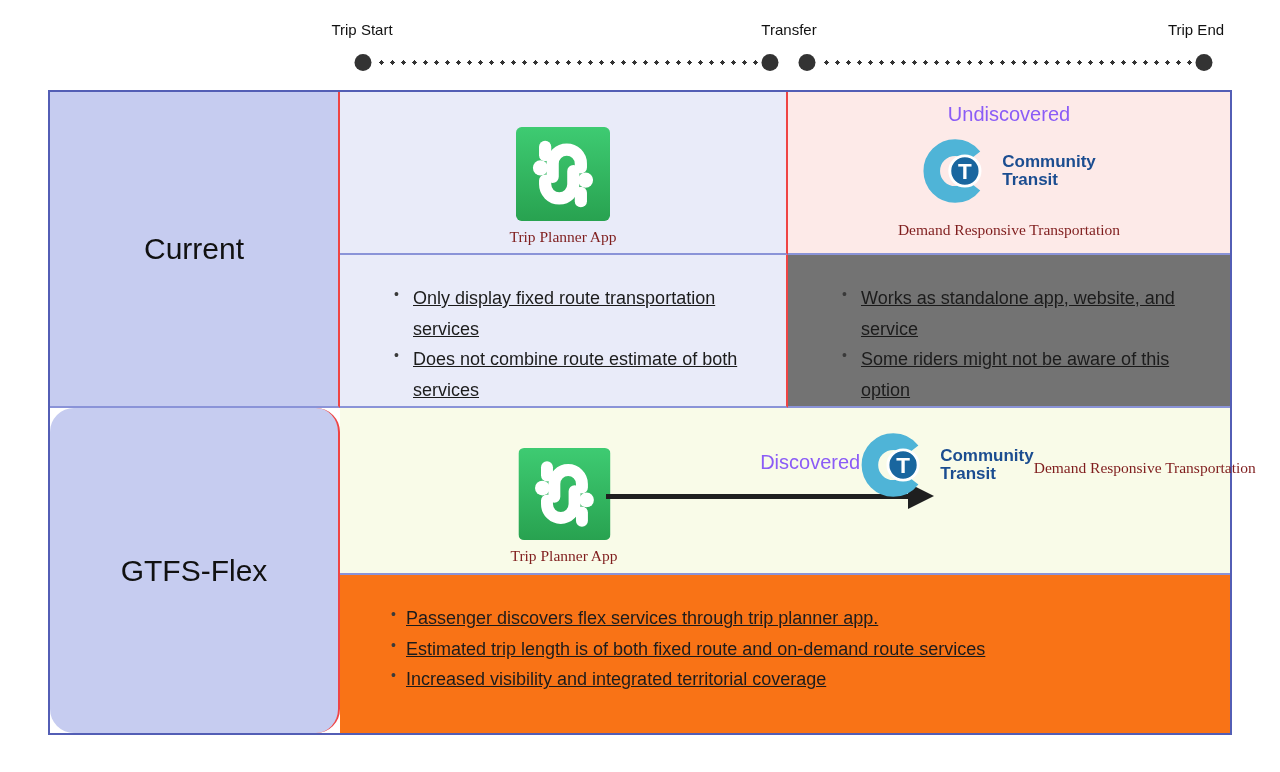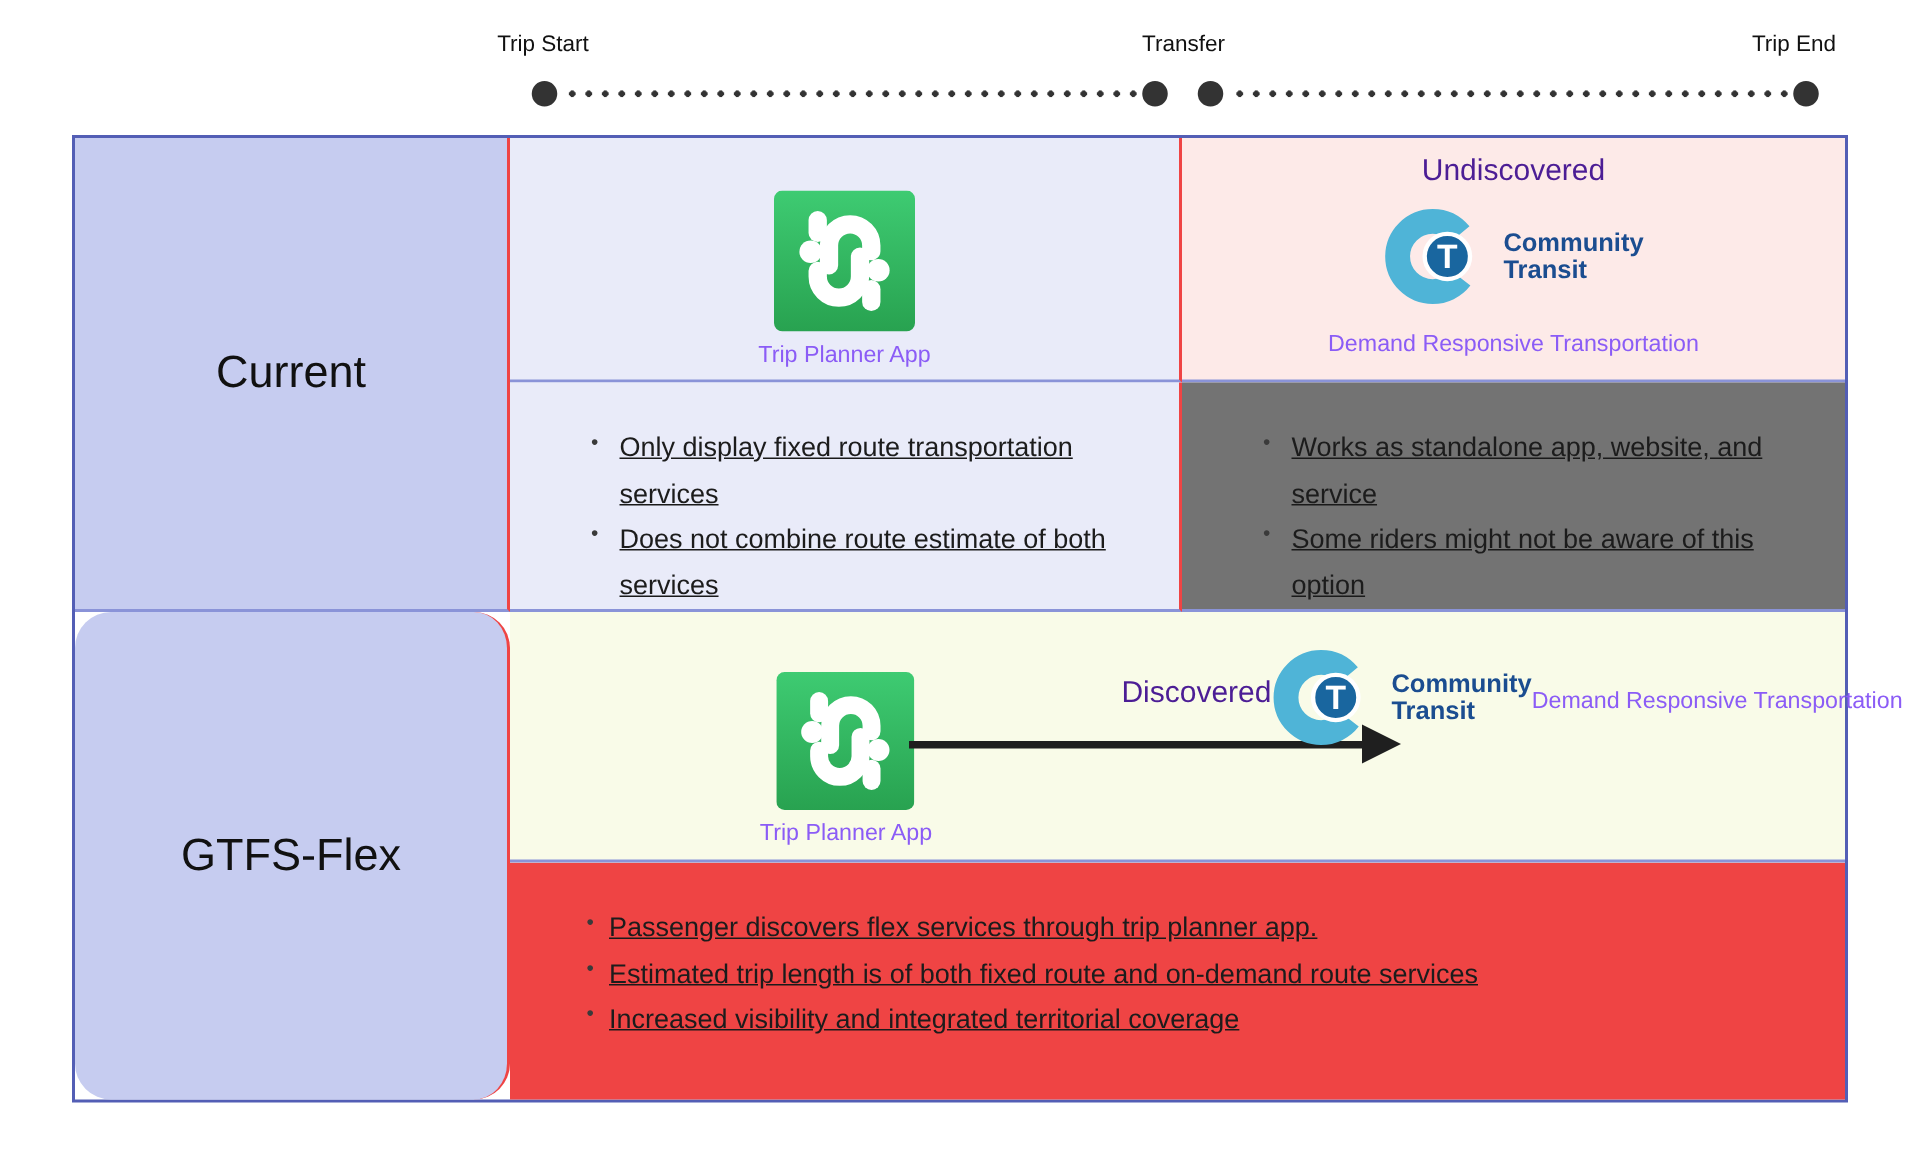--- a/index.html
+++ b/index.html
@@ -21,36 +21,36 @@
   .no-r{border-right:none;} .no-b{border-bottom:none;}
   .rowlabel{background:#c6ccf0;display:flex;align-items:center;justify-content:center;
             font-size:30px;color:#111;grid-column:1;}
   .rl-current{grid-row:1/3;}
   .rl-gtfs{grid-row:3/5;border-bottom:none;border-radius:24px;}
 
   .app-cell{grid-row:1;grid-column:2;background:#e9ebf9;display:flex;flex-direction:column;
             align-items:center;justify-content:flex-end;padding-bottom:7px;gap:7px;}
   .drt-cell{grid-row:1;grid-column:3;background:#fdeae8;display:flex;flex-direction:column;
             align-items:center;padding-top:11px;}
-  .status{font-size:20px;color:#4c1d95;}
-  .caption{font-size:15.5px;color:#8b5cf6;white-space:nowrap;}
+  .status{font-size:20px;color:#8b5cf6;}
+  .caption{font-size:15.5px;color:#7f1d1d;white-space:nowrap;font-family:Liberation Serif, serif;}
   .logo-row{display:flex;align-items:center;gap:2px;margin-top:6px;}
   .ct-name{font-size:17px;font-weight:bold;color:#1b4d90;line-height:1.08;text-align:left;}
   .drt-cell .caption{margin-top:11px;}
 
   .notes{background:#e9ebf9;grid-row:2;grid-column:2;}
   .notes-pink{background:#737373;grid-row:2;grid-column:3;}
   .notes ul,.notes-pink ul,.notes-cream ul{margin:16px;padding:12px 14px 0 36px;list-style:none;text-decoration:underline;}
   .notes li,.notes-pink li,.notes-cream li{position:relative;padding-left:21px;font-size:18px;
         line-height:1.7;color:#1c1c1c;}
   .notes li::before,.notes-pink li::before,.notes-cream li::before{
         content:"\2022";position:absolute;left:2px;top:0;font-size:14px;color:#3a3a3a;}
 
   .gtfs-flow{grid-row:3;grid-column:2/4;background:#f9fbe8;position:relative;}
-  .notes-cream{grid-row:4;grid-column:2/4;background:#ef4444;border-bottom:none;padding-left:15px;}
+  .notes-cream{grid-row:4;grid-column:2/4;background:#f97316;border-bottom:none;padding-left:15px;}
   .notes-cream ul{padding-left:20px;}
   .notes-cream li{padding-left:15px;}
   .notes-cream li::before{left:0;}
 
   .gtfs-app{position:absolute;left:224px;top:40px;transform:translateX(-50%);
             display:flex;flex-direction:column;align-items:center;gap:7px;}
   .gtfs-drt{position:absolute;left:668px;top:12px;transform:translateX(-50%);
             display:flex;flex-direction:row;align-items:center;}
   .gtfs-drt .caption{margin-top:11px;}
 

